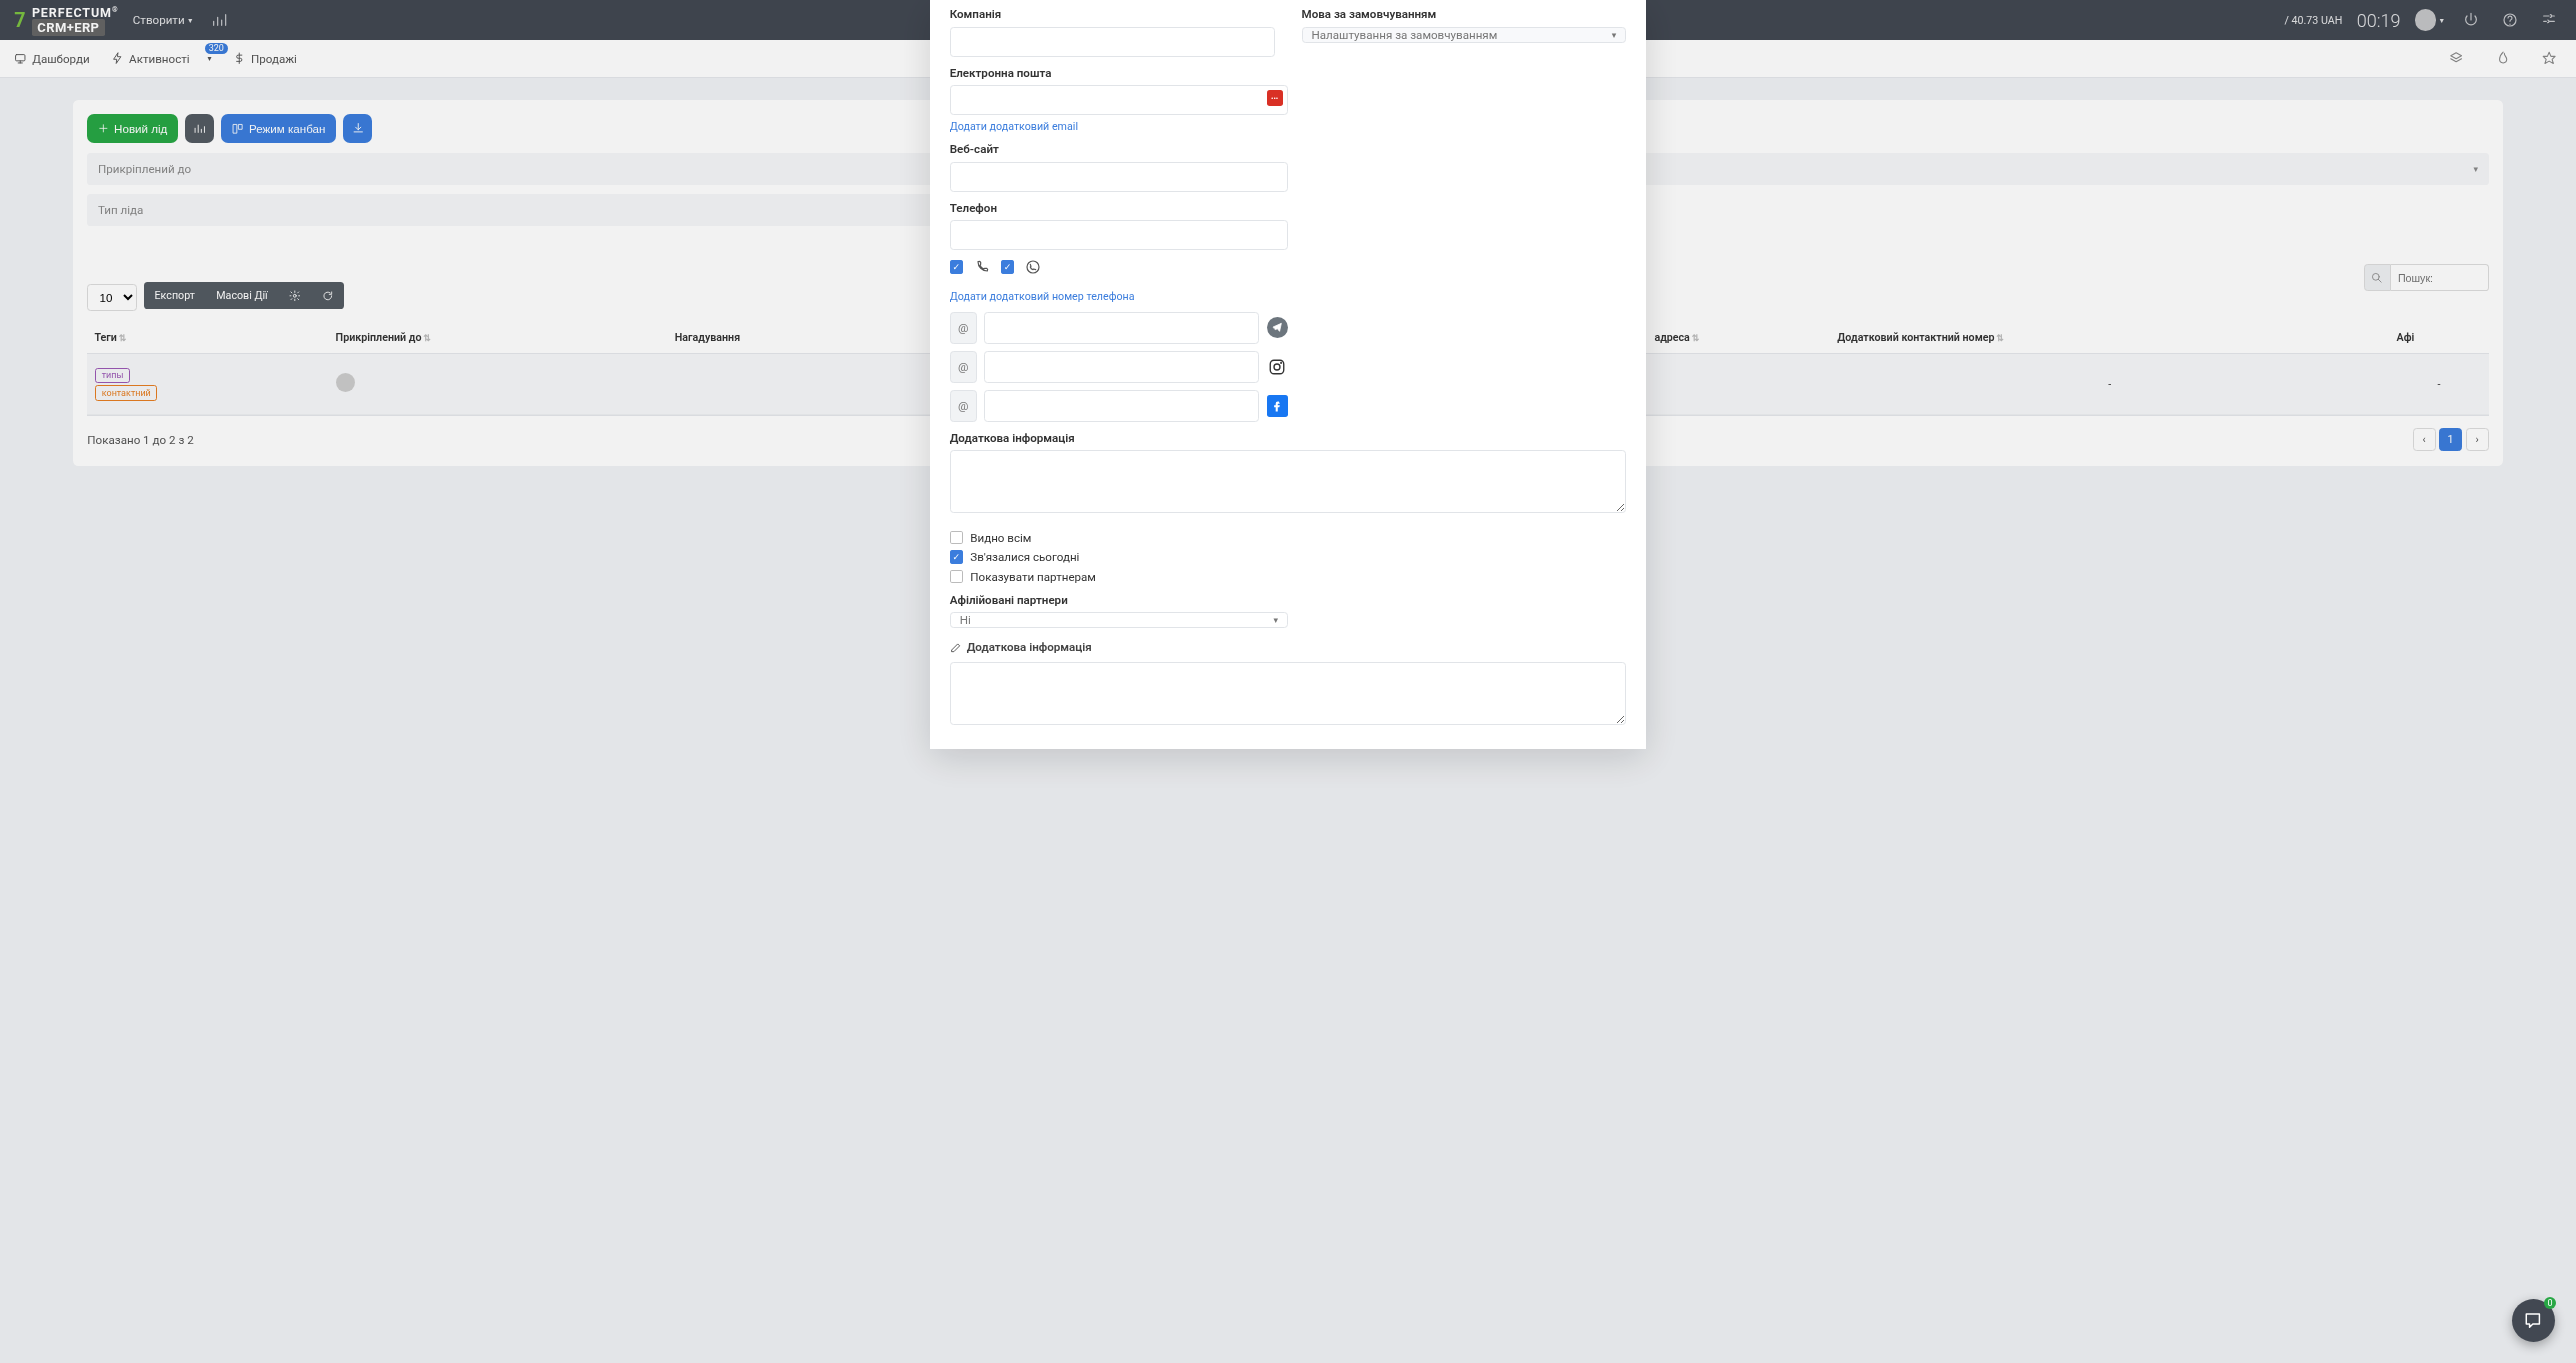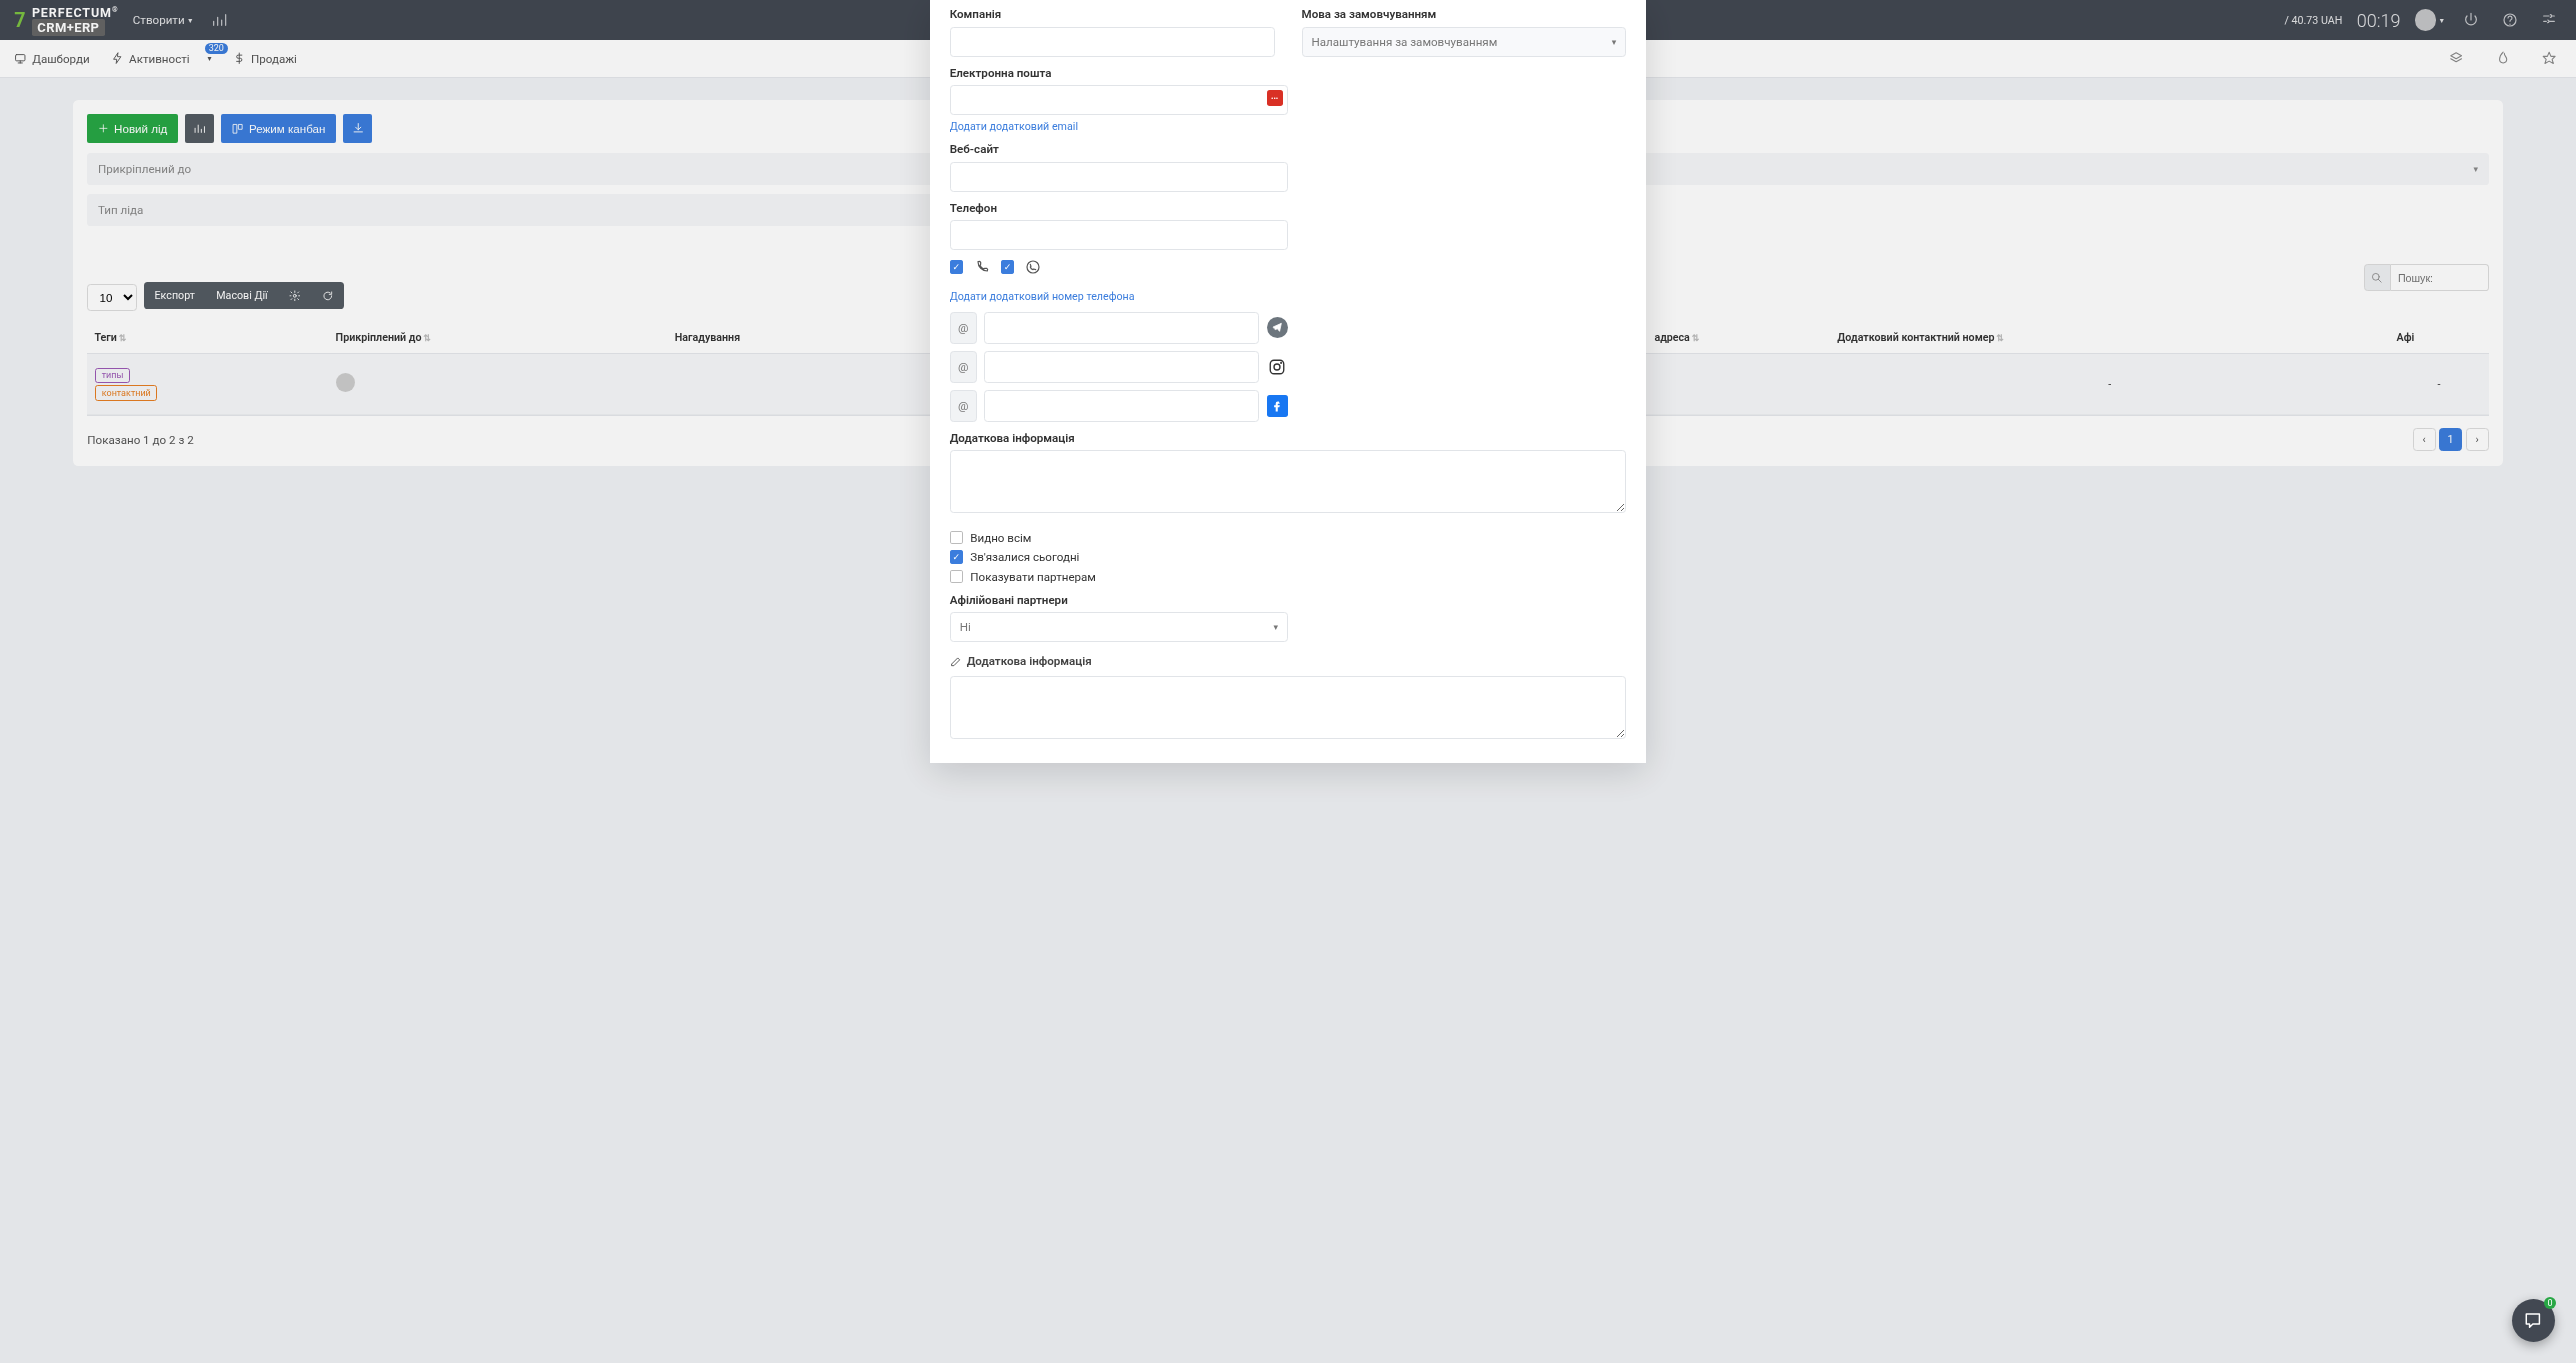--- a/index.html
+++ b/index.html
@@ -22,21 +22,21 @@
 .navbar { background: #fff; height: 38px; display: flex; align-items: center; padding: 0 14.3px; gap: 21.5px; border-bottom: 0.9px solid #e5e7eb; }
 .nav-item { display: flex; align-items: center; gap: 5.4px; font-size: 11.6px; color: #555; cursor: pointer; position: relative; }
 .nav-item .badge { position: absolute; top: -9px; right: -16px; background: #3b7ddd; color: #fff; font-size: 9px; padding: 0.9px 3.6px; border-radius: 6.3px; }
 .nav-spacer { flex: 1; }
 .nav-icon-btn { width: 25px; height: 25px; display: flex; align-items: center; justify-content: center; cursor: pointer; color: #888; }
 
 
 .page { padding: 21.5px 73px; }
 .card { background: #fff; border-radius: 5.4px; padding: 14.3px; }
 .toolbar { display: flex; align-items: center; gap: 7.2px; margin-bottom: 10.7px; }
-.btn { height: 29px; padding: 0 10.7px; border-radius: 2px; display: flex; align-items: center; gap: 5.4px; font-size: 11.6px; cursor: pointer; border: none; }
+.btn { height: 29px; padding: 0 10.7px; border-radius: 7px; display: flex; align-items: center; gap: 5.4px; font-size: 11.6px; cursor: pointer; border: none; }
 .btn-green { background: #28a745; color: #fff; }
 .btn-dark { background: #545b62; color: #fff; }
 .btn-blue { background: #3b7ddd; color: #fff; }
 .btn-icon { width: 29px; justify-content: center; padding: 0; }
 
 .filter-row { display: flex; gap: 9px; margin-bottom: 9px; }
 .filter-half { flex: 1; background: #f5f6f8; border-radius: 3.6px; height: 32px; display: flex; align-items: center; padding: 0 10.7px; color: #888; font-size: 11.6px; justify-content: space-between; }
 
 .table-ctl { display: flex; align-items: center; gap: 7.2px; margin-top: 18px; margin-bottom: 10.7px; }
 .select-sm { height: 27px; border: 0.9px solid #ddd; border-radius: 3.6px; padding: 0 7.2px; background: #fff; font-size: 11.6px; margin-top: 40px; }
@@ -63,21 +63,21 @@
 .page-btn { width: 23px; height: 23px; border: 0.9px solid #ddd; border-radius: 3.6px; display: flex; align-items: center; justify-content: center; font-size: 10.7px; cursor: pointer; background: #fff; }
 .page-btn.active { background: #3b7ddd; color: #fff; border-color: #3b7ddd; }
 
 
 .overlay { position: fixed; inset: 0; background: rgba(0,0,0,0.05); display: flex; justify-content: center; align-items: flex-start; }
 .modal { background: #fff; width: 716px; max-height: 100vh; overflow-y: auto; padding: 7.2px 19.7px 21.5px; box-shadow: 0 9px 36px rgba(0,0,0,0.15); }
 .modal-row { display: flex; gap: 27px; }
 .modal-col { flex: 1; }
 .field-label { font-size: 11.6px; font-weight: 600; color: #333; margin: 9px 0 5.4px; display: block; }
 .text-input { width: 100%; height: 30px; border: 0.9px solid #e1e4e8; border-radius: 3.6px; padding: 0 9px; font-size: 11.6px; }
-.select-input { width: 100%; height: 30px; border: 0.9px solid #e1e4e8; border-radius: 3.6px; padding: 0 9px; font-size: 11.6px; background: #f8f9fb; color: #777; display: flex; align-items: center; justify-content: space-between; }
+.select-input { width: 100%; height: 16px; border: 0.9px solid #e1e4e8; border-radius: 3.6px; padding: 0 9px; font-size: 11.6px; background: #f8f9fb; color: #777; display: flex; align-items: center; justify-content: space-between; }
 .link-small { color: #3b7ddd; font-size: 10.7px; cursor: pointer; display: inline-block; margin-top: 5.4px; }
 
 .email-wrap { position: relative; }
 .email-wrap .lp-icon { position: absolute; right: 5.4px; top: 5.4px; width: 16px; height: 16px; background: #d93025; border-radius: 2.7px; color: #fff; font-size: 7.2px; display: flex; align-items: center; justify-content: center; }
 
 .check-row { display: flex; align-items: center; gap: 9px; margin: 7.2px 0; }
 .chk { width: 13.4px; height: 13.4px; border: 0.9px solid #bbb; border-radius: 1.8px; display: flex; align-items: center; justify-content: center; font-size: 9px; color: #fff; }
 .chk.checked { background: #3b7ddd; border-color: #3b7ddd; }
 .msg-icon { width: 19.7px; height: 19.7px; display: flex; align-items: center; justify-content: center; color: #555; }
 

